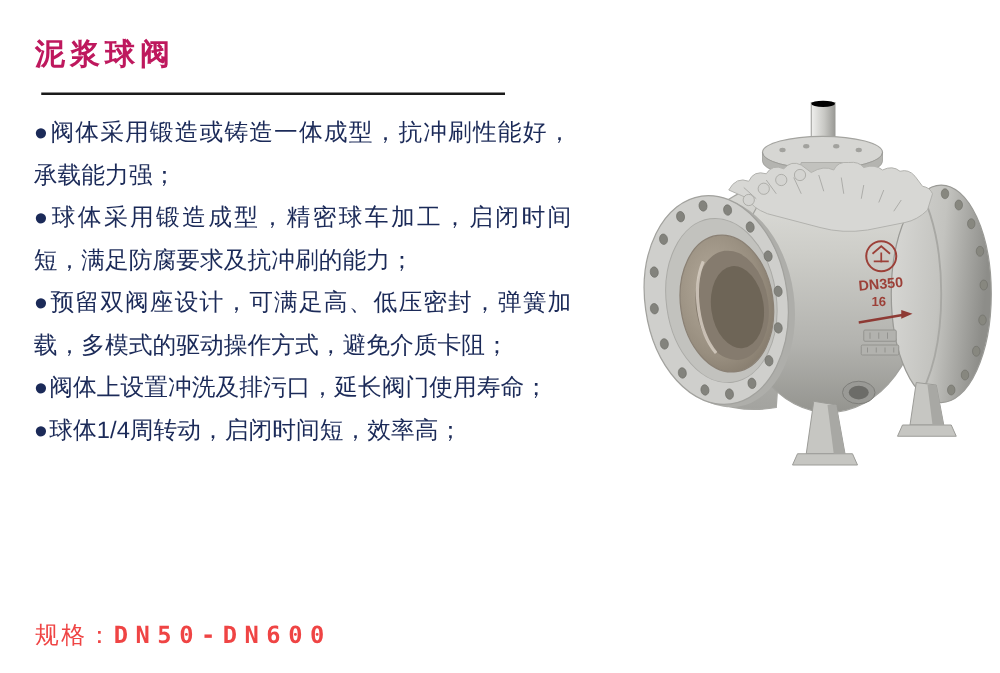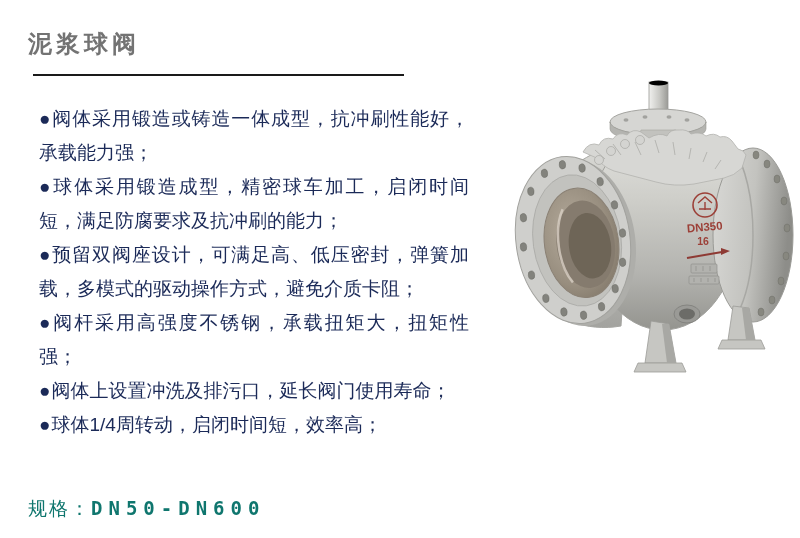--- a/index.html
+++ b/index.html
@@ -2,34 +2,34 @@
 <html><head>
 <meta charset="utf-8">
 <style>
   html,body{margin:0;padding:0;background:#ffffff;}
   .page{
     position:relative;width:800px;height:538px;background:#ffffff;overflow:hidden;
     font-family:"Liberation Sans","DejaVu Sans",sans-serif;
   }
   .title{
     position:absolute;left:28px;top:30px;margin:0;
-    font-size:24px;font-weight:bold;color:#737373;letter-spacing:4px;line-height:28px;
+    font-size:24px;font-weight:bold;color:#be185d;letter-spacing:4px;line-height:28px;
   }
   .rule{
     position:absolute;left:33px;top:74px;width:371px;height:2px;background:#1a1a1a;
   }
   .features{
-    position:absolute;left:27px;top:90px;width:430px;margin:12px;padding:0;
+    position:absolute;left:27px;top:90px;width:430px;margin:0;padding:0;
     list-style:none;color:#1b2a58;font-size:19px;line-height:34px;
     text-align:justify;
   }
   .features li{margin:0;padding:0;}
   .features .bl{margin-right:1px;}
   .spec{
-    position:absolute;left:28px;top:496px;font-size:19px;color:#0f766e;line-height:24px;
+    position:absolute;left:28px;top:496px;font-size:19px;color:#ef4444;line-height:24px;
     white-space:nowrap;
   }
   .spec .spec-label{letter-spacing:2px;}
   .spec .spec-value{
     font-family:"DejaVu Sans Mono","Liberation Mono",monospace;
     letter-spacing:6px;font-weight:bold;
   }
   .photo{position:absolute;left:495px;top:78px;width:300px;height:300px;}
 </style>
 </head>
@@ -37,21 +37,20 @@
 
 <div class="page">
 
   <h1 class="title">泥浆球阀</h1>
   <div class="rule"></div>
 
   <ul class="features">
     <li><span class="bl">●</span><span>阀体采用锻造或铸造一体成型，抗冲刷性能好，承载能力强；</span></li>
     <li><span class="bl">●</span><span>球体采用锻造成型，精密球车加工，启闭时间短，满足防腐要求及抗冲刷的能力；</span></li>
     <li><span class="bl">●</span><span>预留双阀座设计，可满足高、低压密封，弹簧加载，多模式的驱动操作方式，避免介质卡阻；</span></li>
-    <li><span class="bl">●</span><span>阀杆采用高强度不锈钢，承载扭矩大，扭矩性强；</span></li>
     <li><span class="bl">●</span><span>阀体上设置冲洗及排污口，延长阀门使用寿命；</span></li>
     <li><span class="bl">●</span><span>球体1/4周转动，启闭时间短，效率高；</span></li>
   </ul>
 
   <div class="spec">
     <span class="spec-label">规格：</span><span class="spec-value">DN50-DN600</span>
   </div>
 
   <svg class="photo" viewBox="0 0 300 300" role="img">
     <defs>

